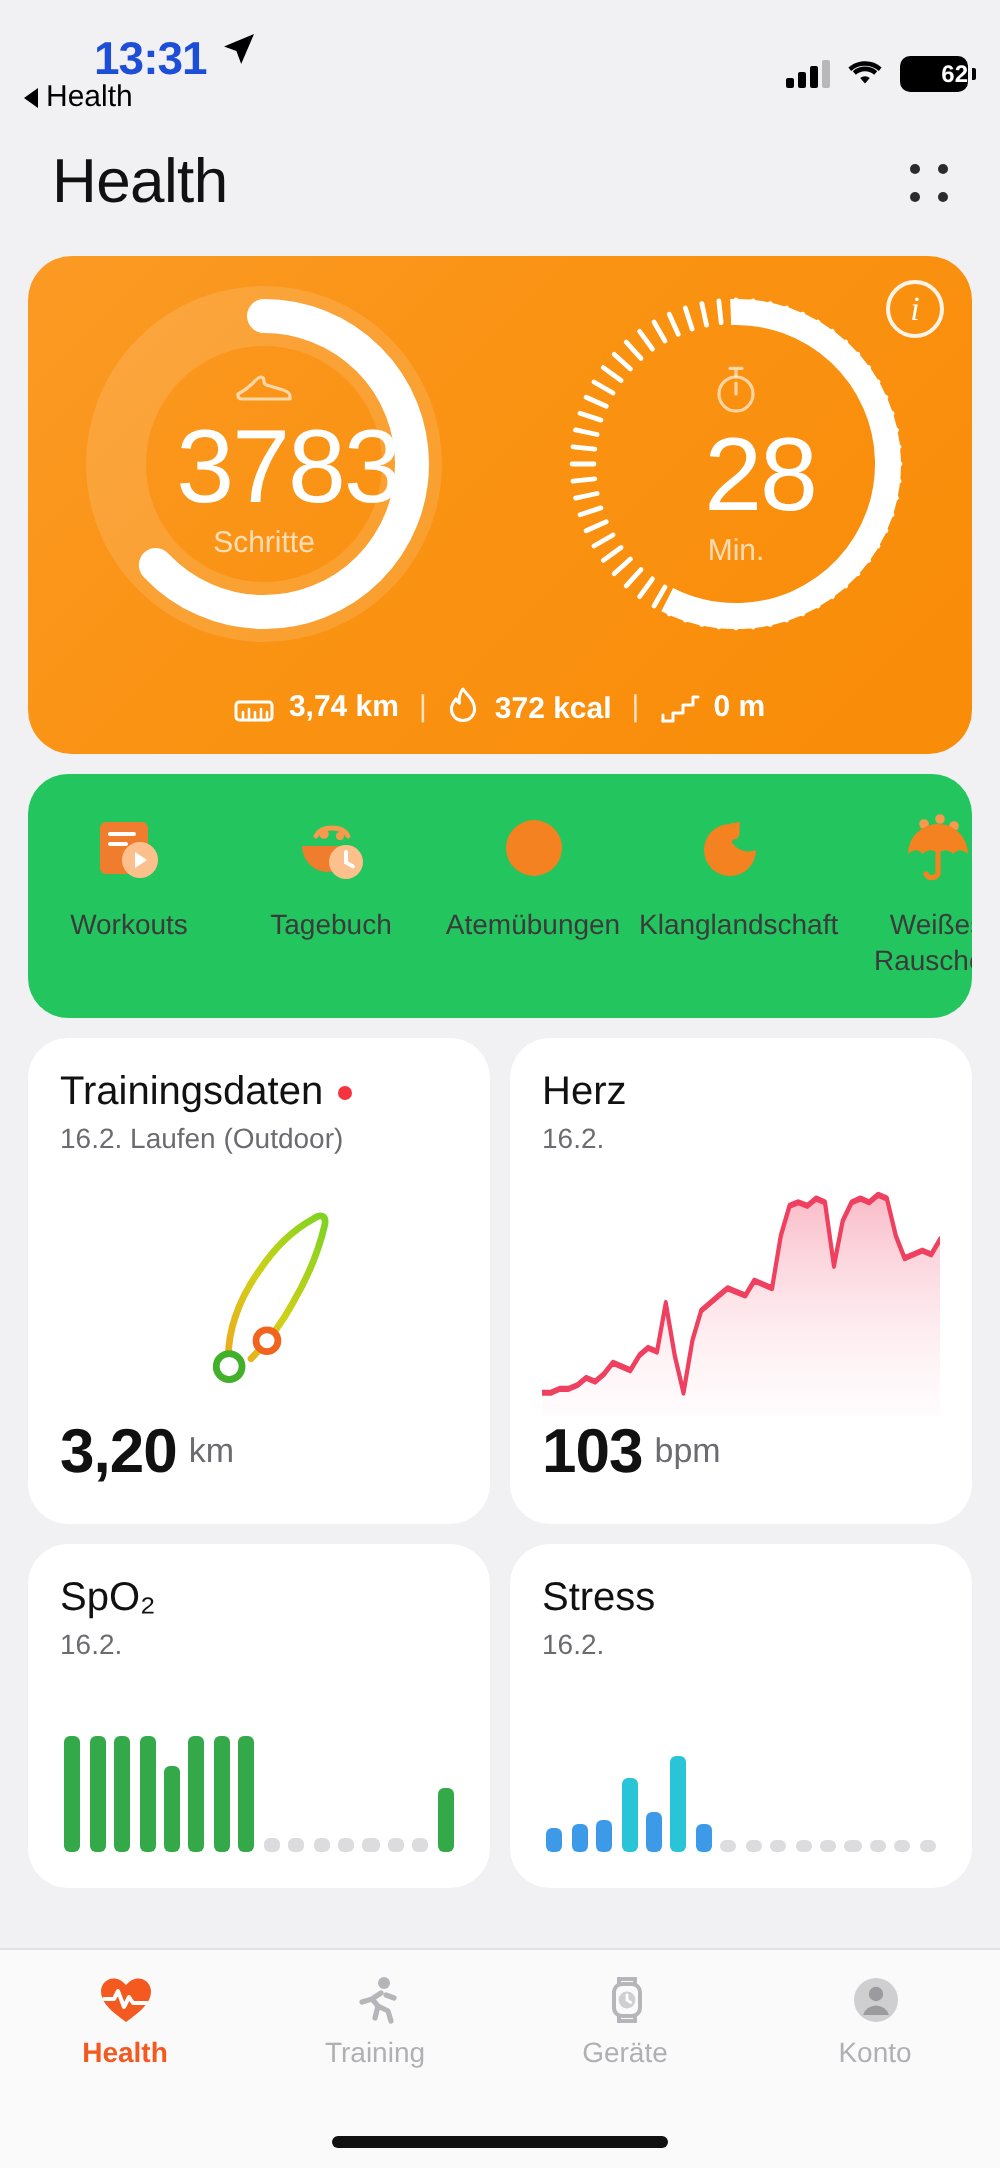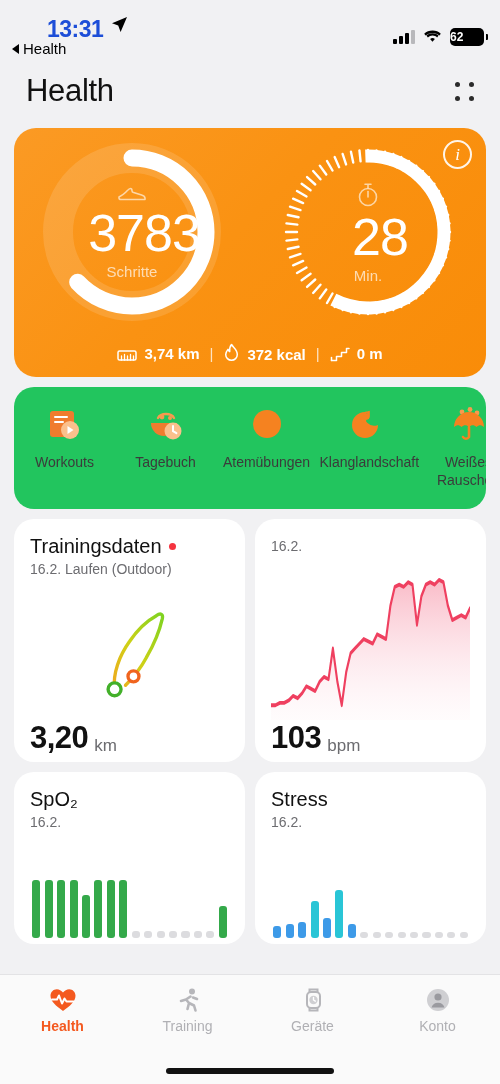--- a/index.html
+++ b/index.html
@@ -33,21 +33,21 @@
   }
   .signal { display:flex; align-items:flex-end; gap:2px; height:14px; }
   .signal i { width:4px; background:#000; border-radius:1px; display:block; }
   .signal i:nth-child(1){height:5px;}
   .signal i:nth-child(2){height:8px;}
   .signal i:nth-child(3){height:11px;}
   .signal i:nth-child(4){height:14px;background:#b8b8bb;}
   .battery {
     width:34px; height:18px; border-radius:5px; background:#000;
     color:#fff; font-size:12px; font-weight:700;
-    display:flex; align-items:center; justify-content:flex-start;
+    display:flex; align-items:center; justify-content:flex-end;
     position:relative;
   }
   .battery::after {
     content:""; position:absolute; right:-4px; top:6px;
     width:2px; height:6px; background:#000; border-radius:0 1px 1px 0;
   }
 
   
   .header {
     height:58px; display:flex; align-items:center;
@@ -103,33 +103,33 @@
   }
   .shortcut .ic { height:48px; display:flex; align-items:center; }
   .shortcut .lb {
     font-size:14px; color:#3b3b3b; text-align:center;
     margin-top:5px; line-height:1.25; width:96px;
   }
 
   
   .cards { margin:10px 14px 0; display:grid; grid-template-columns:1fr 1fr; gap:10px; }
   .card {
-    background:#fff; border-radius:20px; padding:16px 16px 6px;
+    background:#fff; border-radius:20px; padding:16px 16px 18px;
     position:relative; overflow:hidden;
   }
   .card.tall { height:243px; display:flex; flex-direction:column; }
   .card.short { height:172px; display:flex; flex-direction:column; }
   .card-title {
     font-size:20px; font-weight:400; color:#111;
     display:flex; align-items:center; gap:7px;
   }
   .reddot { width:7px; height:7px; border-radius:50%; background:#f5333f; display:inline-block; }
   .card-sub { font-size:14px; color:#6c6c70; margin-top:3px; }
   .card-viz { flex:1; position:relative; }
-  .card-value { display:flex; align-items:flex-end; gap:6px; }
+  .card-value { display:flex; align-items:center; gap:6px; }
   .card-value .big { font-size:31px; font-weight:700; color:#111; letter-spacing:-0.5px; }
   .card-value .unit { font-size:17px; color:#6c6c70; }
 
   .barchart { position:absolute; left:0; right:0; bottom:0; height:62px;
               display:flex; align-items:flex-end; gap:0; }
   .barchart .b { border-radius:3px; }
 
   
   .tabbar {
     position:absolute; left:0; right:0; bottom:0; height:110px;
@@ -398,20 +398,23 @@
         <circle cx="104" cy="83" r="5.5" fill="#fff" stroke="#f0641e" stroke-width="3.4"></circle>
       </svg>
     </div>
     <div class="card-value">
       <span class="big">3,20</span>
       <span class="unit">km</span>
     </div>
   </div>
 
   <div class="card tall">
+    <div class="card-title">
+      <span>Herz</span>
+    </div>
     <div class="card-sub">16.2.</div>
     <div class="card-viz">
       <svg id="hrChart" width="100%" height="100%" viewBox="0 0 200 90" preserveAspectRatio="none">
         <defs>
           <linearGradient id="hrFill" x1="0" y1="0" x2="0" y2="1">
             <stop offset="0%" stop-color="#f8a8b8" stop-opacity=".78"></stop>
             <stop offset="100%" stop-color="#fde9ee" stop-opacity=".15"></stop>
           </linearGradient>
         </defs>
         <path id="hrArea" fill="url(#hrFill)" d="M0.0 82.0 L4.4 82.0 L8.9 80.7 L13.3 80.7 L17.8 79.4 L22.2 76.9 L26.7 78.2 L31.1 75.6 L35.6 71.7 L40.0 73.0 L44.4 74.3 L48.9 69.2 L53.3 66.6 L57.8 67.9 L62.2 51.2 L66.7 69.2 L71.1 82.0 L75.6 64.0 L80.0 53.8 L84.4 51.2 L88.9 48.6 L93.3 46.1 L97.8 47.4 L102.2 48.6 L106.7 43.5 L111.1 44.8 L115.6 46.1 L120.0 28.1 L124.4 17.8 L128.9 16.6 L133.3 17.8 L137.8 15.3 L142.2 16.6 L146.7 38.4 L151.1 23.0 L155.6 16.6 L160.0 15.3 L164.4 16.6 L168.9 14.0 L173.3 15.3 L177.8 28.1 L182.2 35.8 L186.7 34.5 L191.1 33.2 L195.6 34.5 L200.0 29.4 L 200 90 L 0 90 Z"></path>

